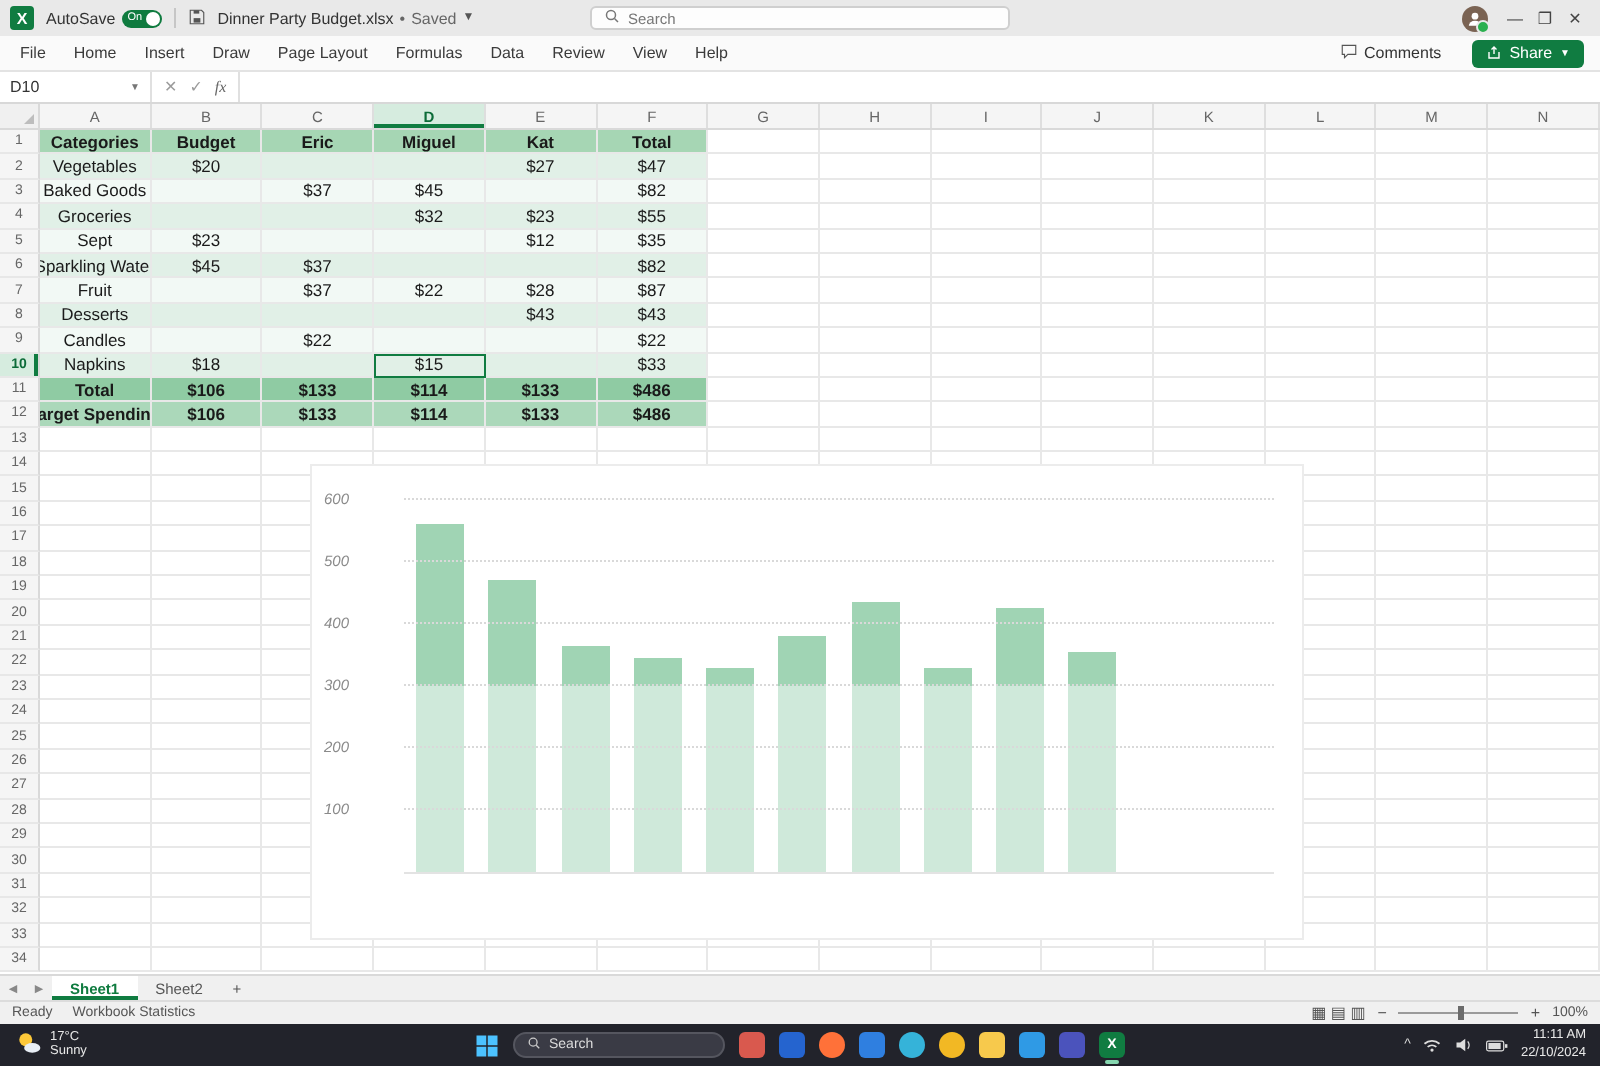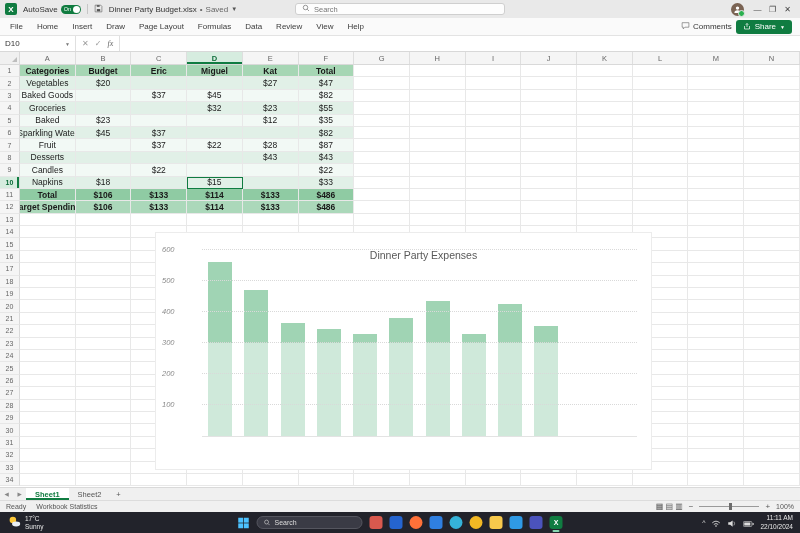--- a/index.html
+++ b/index.html
@@ -20,21 +20,21 @@
   .tb-search { position:absolute; left:50%; transform:translateX(-50%); top:3px; width:210px; height:12px; background:#fdfdfd; border:1px solid #cfcfcf; border-radius:3px; display:flex; align-items:center; gap:4px; padding:0 6px; color:#777; font-size:7.5px; }
   .tb-right { margin-left:auto; display:flex; align-items:center; gap:6px; }
   .avatar { width:13px; height:13px; border-radius:50%; background:#7a6353; position:relative; display:flex; align-items:center; justify-content:center; }
   .avatar::after { content:""; position:absolute; right:-1px; bottom:-1px; width:5px; height:5px; border-radius:50%; background:#2ab04f; border:1px solid #e9e9e9; }
   .winctl { display:flex; }
   .wbtn { width:15px; height:14px; display:flex; align-items:center; justify-content:center; font-size:8px; color:#444; }
 
   
   .menubar { height:18px; background:#fafafa; border-bottom:1px solid #e3e3e3; display:flex; align-items:center; padding:0 3px; font-size:8px; color:#3b3b3b; }
   .rtab { padding:0 7px; line-height:18px; white-space:nowrap; }
-  .menubar-right { margin-left:auto; display:flex; gap:4px; align-items:center; padding-right:5px; }
+  .menubar-right { margin-left:auto; display:flex; gap:15px; align-items:center; padding-right:5px; }
   .comments-btn { display:flex; align-items:center; gap:3px; color:#333; }
   .share-btn { background:#107c41; color:#fff; border-radius:3px; padding:2px 7px; display:flex; gap:4px; align-items:center; }
 
   
   .formulabar { height:16px; display:flex; align-items:stretch; border-bottom:1px solid #d8d8d8; background:#fff; font-size:8px; }
   .name-box { width:76px; border-right:1px solid #e0e0e0; display:flex; align-items:center; justify-content:space-between; padding:0 5px; color:#333; }
   .fx-btns { display:flex; align-items:center; gap:6px; padding:0 6px; border-right:1px solid #e0e0e0; color:#9b9b9b; }
   .fx { font-style:italic; font-family:"Liberation Serif", serif; color:#666; }
   .f-input { flex:1; display:flex; align-items:center; padding:0 6px; color:#333; }
 
@@ -279,21 +279,21 @@
           <div class="cell"></div>
           <div class="cell"></div>
           <div class="cell"></div>
           <div class="cell"></div>
           <div class="cell"></div>
           <div class="cell"></div>
           <div class="cell"></div>
         </div>
         <div class="grow">
           <div class="rowh">5</div>
-          <div class="cell t-odd">Baked</div>
+          <div class="cell t-odd">Sept</div>
           <div class="cell t-odd">$23</div>
           <div class="cell t-odd"></div>
           <div class="cell t-odd"></div>
           <div class="cell t-odd">$12</div>
           <div class="cell t-odd">$35</div>
           <div class="cell"></div>
           <div class="cell"></div>
           <div class="cell"></div>
           <div class="cell"></div>
           <div class="cell"></div>
@@ -790,21 +790,20 @@
           <div class="cell"></div>
           <div class="cell"></div>
           <div class="cell"></div>
           <div class="cell"></div>
           <div class="cell"></div>
           <div class="cell"></div>
         </div>
       </div>
 
     <div class="chart">
-      <div class="chart-title">Dinner Party Expenses</div>
       <div class="plot" id="chart-plot">
         <div class="bars" id="chart-bars">
             <div class="slot">
               <div class="bar" style="height: 173.6px; background: rgb(207, 233, 218);">
                 <div class="bar-top" style="height: 80.6px; background: rgb(160, 212, 180);"></div>
               </div>
             </div>
             <div class="slot">
               <div class="bar" style="height: 145.7px; background: rgb(207, 233, 218);">
                 <div class="bar-top" style="height: 52.7px; background: rgb(160, 212, 180);"></div>

